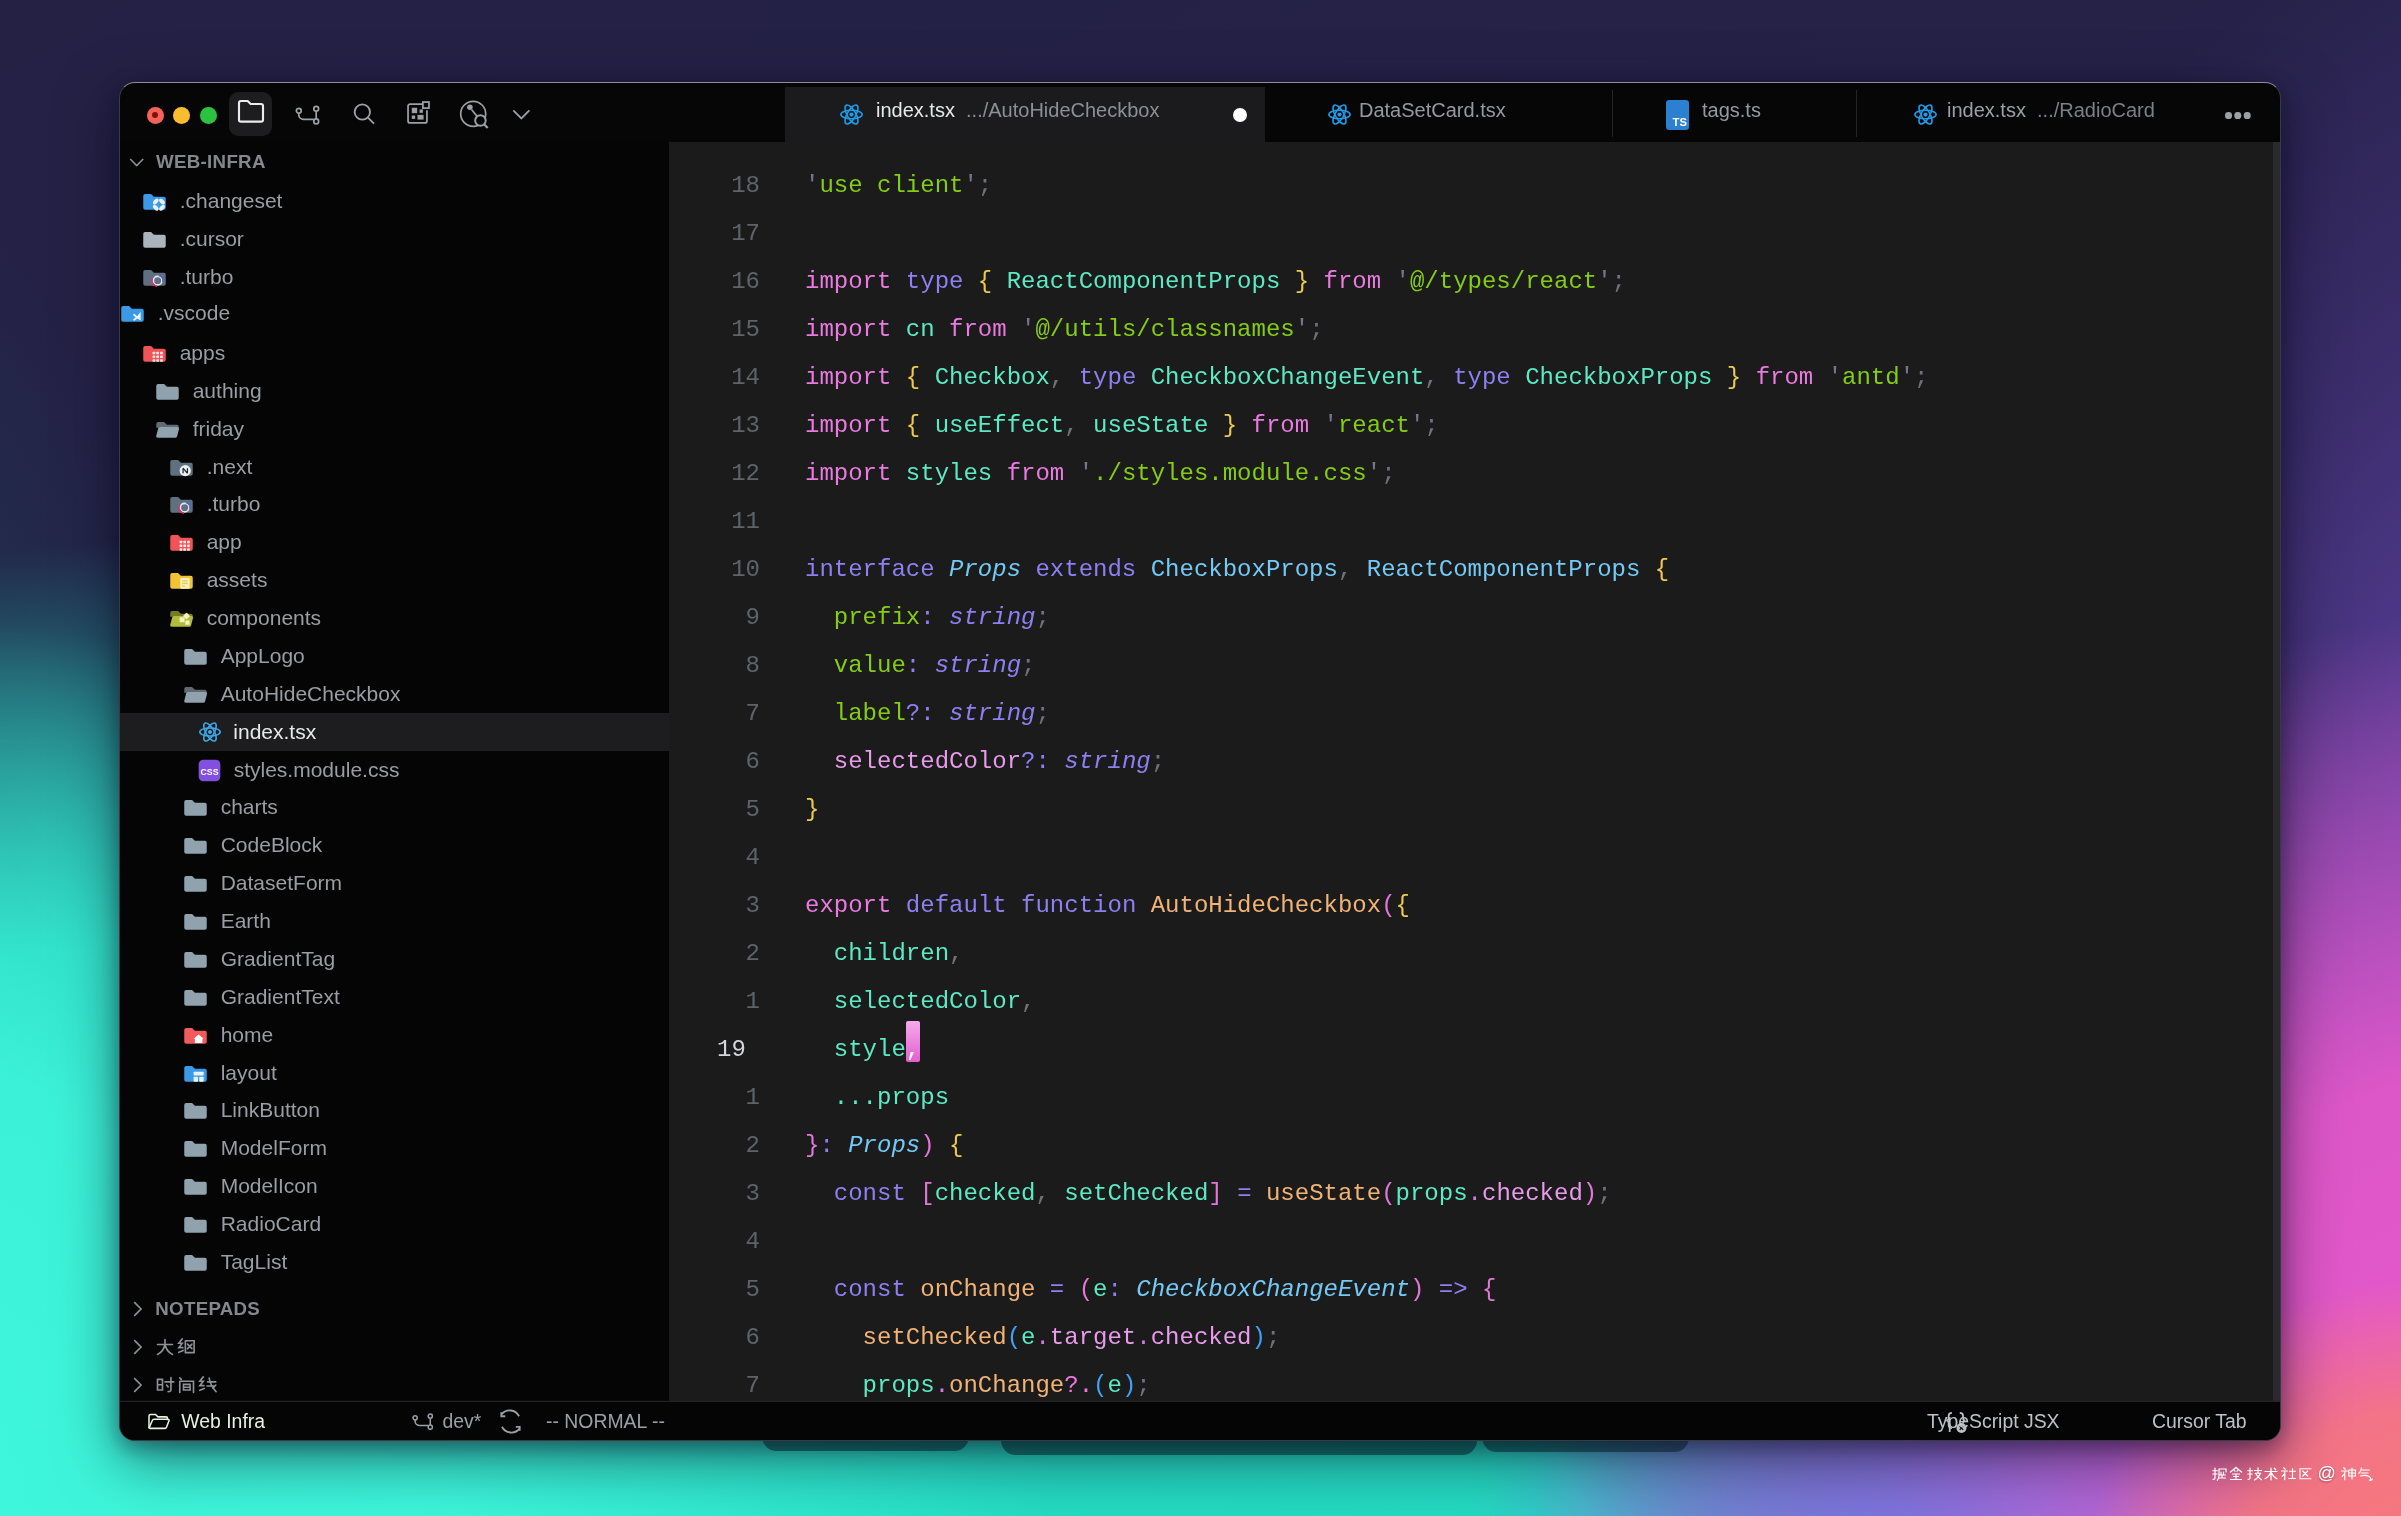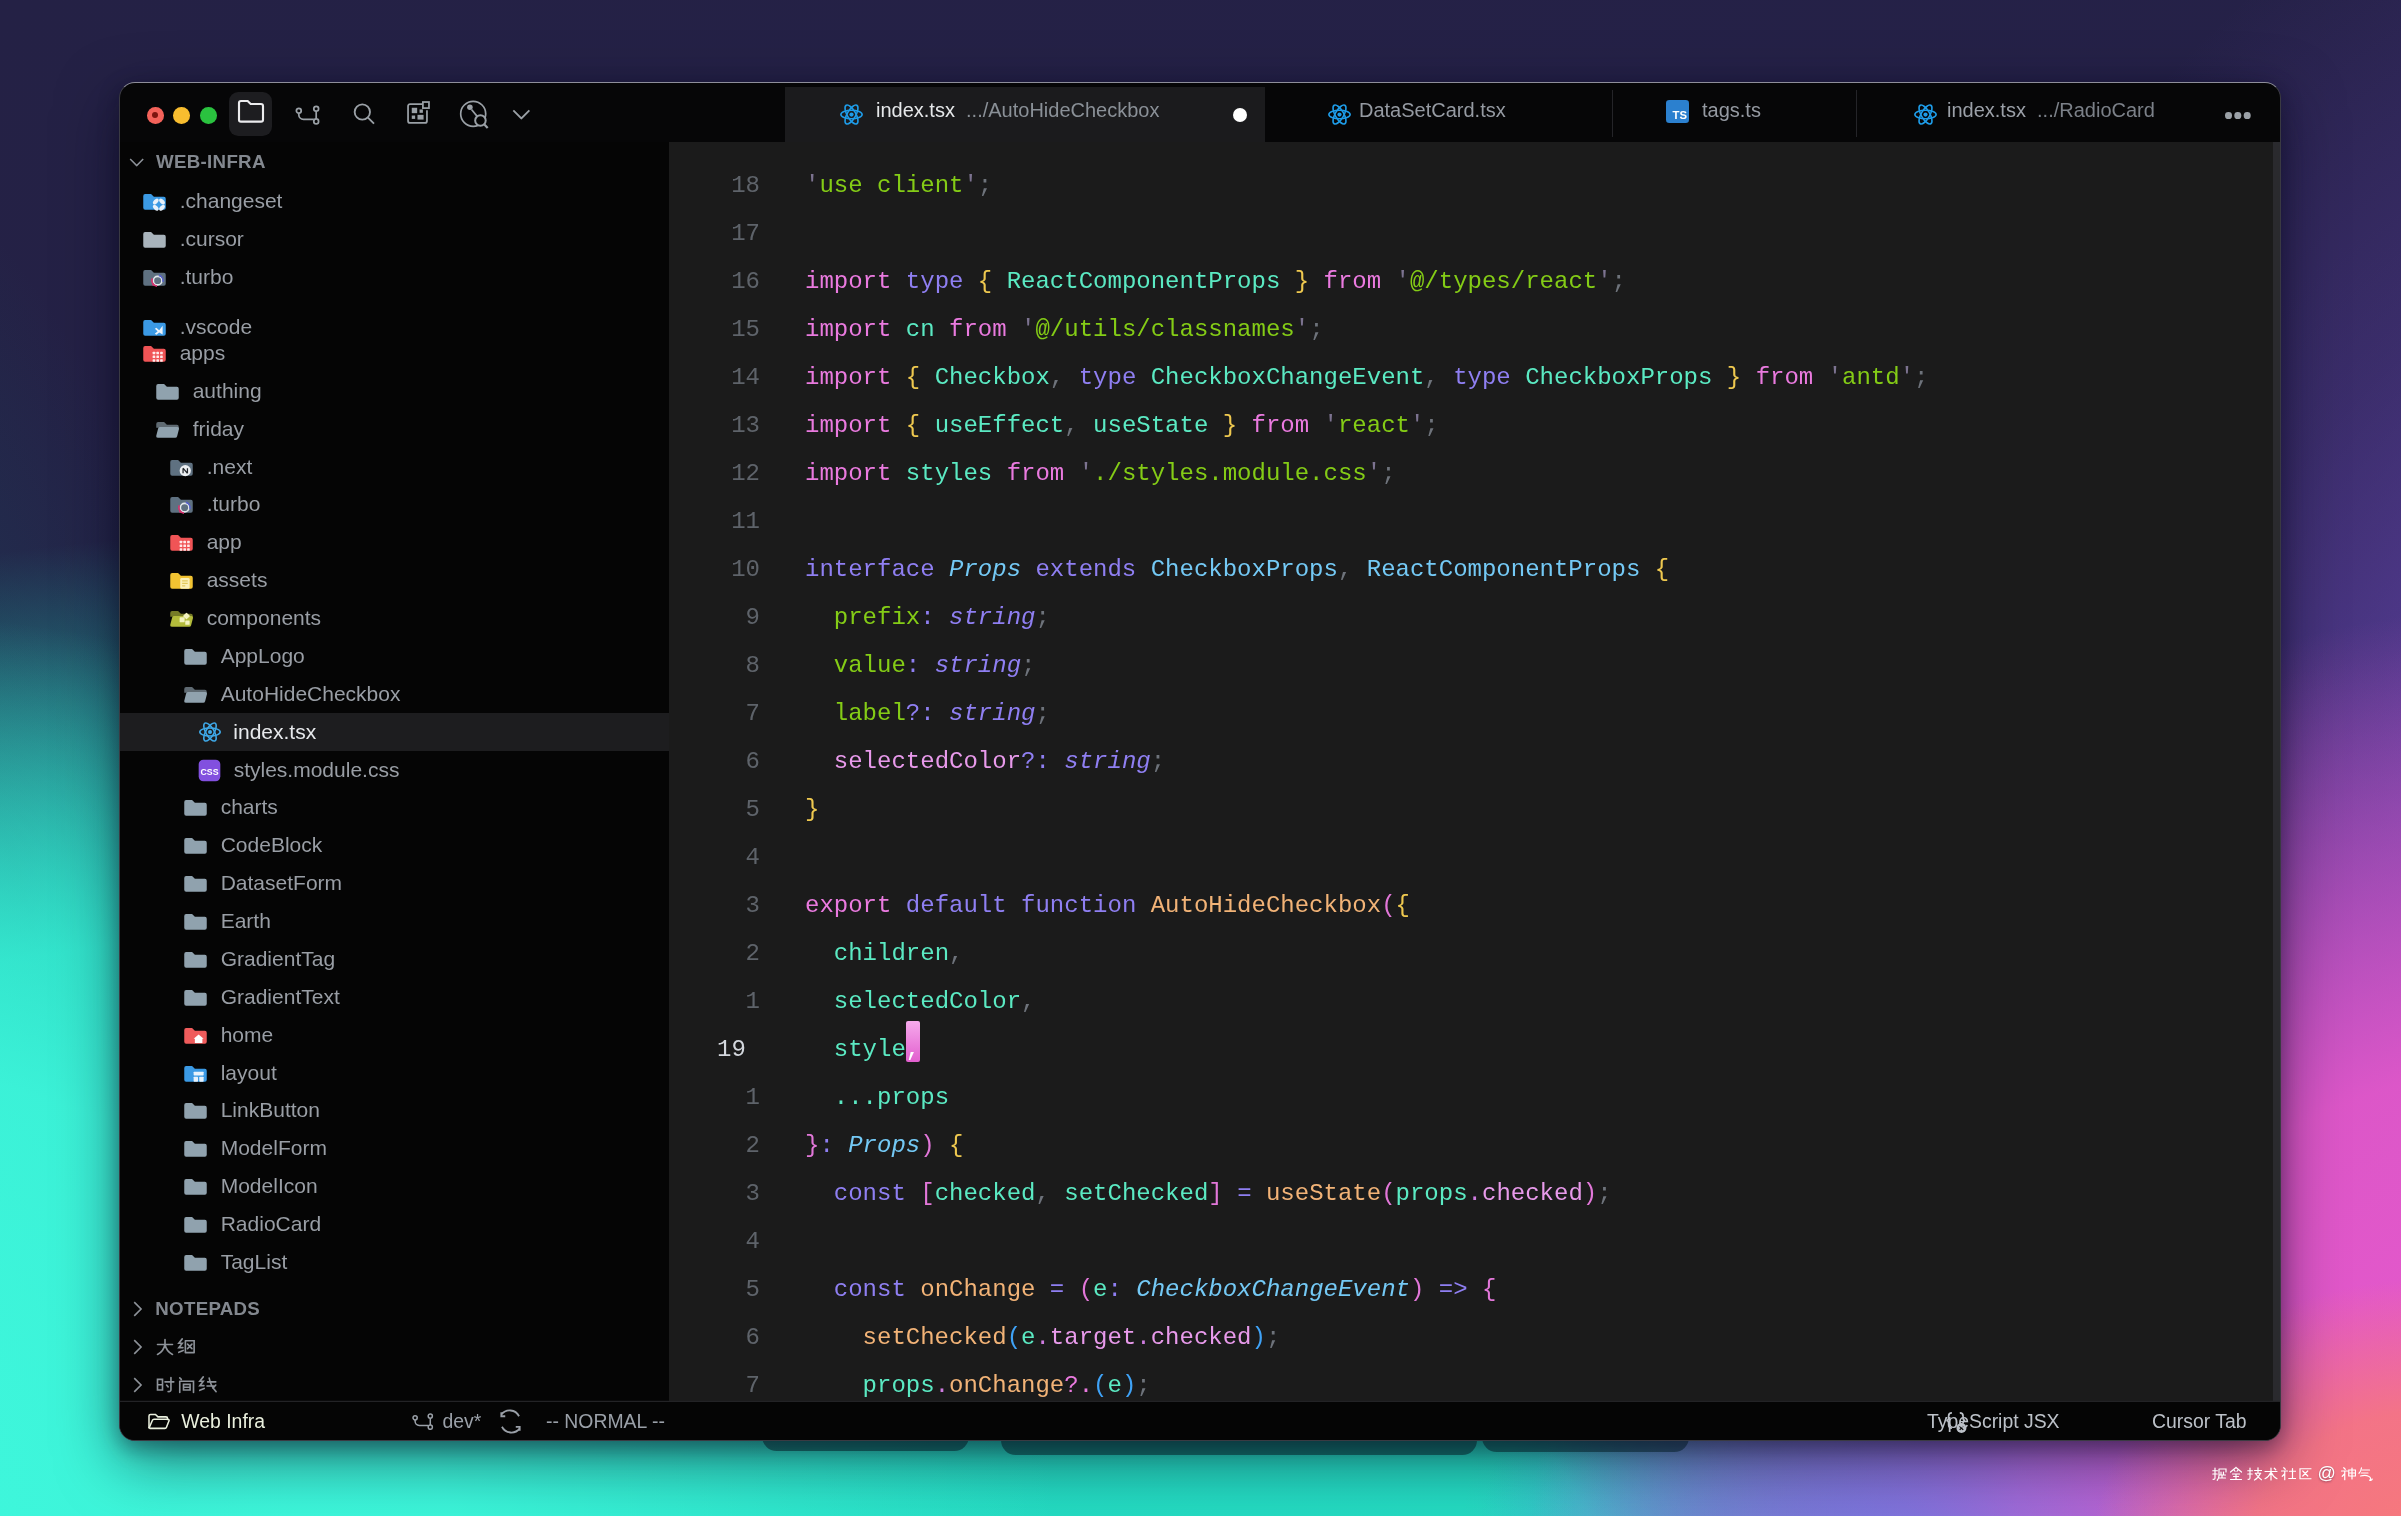--- a/index.html
+++ b/index.html
@@ -192,21 +192,21 @@
 <div class="sep" style="left:1736px"></div>
 <svg style="position:absolute;left:719px;top:18.7px;width:25px;height:25px;color:#1e9ce8" viewBox="0 0 37 37" width="25" height="25">
         <use href="#react"></use>
       </svg>
 <div class="tabtxt" style="left:756px;color:#e6e8ea">index.tsx&nbsp;&nbsp;<span style="color:#8a9097">.../AutoHideCheckbox</span></div>
 <div style="position:absolute;left:1113px;top:25px;width:14px;height:14px;border-radius:50%;background:#fff"></div>
 <svg style="position:absolute;left:1207px;top:18.7px;width:25px;height:25px;color:#1e9ce8" viewBox="0 0 37 37" width="25" height="25">
         <use href="#react"></use>
       </svg>
 <div class="tabtxt" style="left:1239px;color:#959aa2">DataSetCard.tsx</div>
-<div style="position:absolute;left:1546px;top:16.7px;width:23px;height:23px;background:#2b80cf;border-radius:3.3px;color:#fff;font-size:11.3px;font-weight:bold;display:flex;align-items:flex-end;justify-content:flex-end;padding:1.3px 2px">TS</div>
+<div style="position:absolute;left:1546px;top:16.7px;width:23px;height:30px;background:#2b80cf;border-radius:3.3px;color:#fff;font-size:11.3px;font-weight:bold;display:flex;align-items:flex-end;justify-content:flex-end;padding:1.3px 2px">TS</div>
 <div class="tabtxt" style="left:1582px;color:#959aa2">tags.ts</div>
 <svg style="position:absolute;left:1793px;top:18.7px;width:25px;height:25px;color:#1e9ce8" viewBox="0 0 37 37" width="25" height="25">
         <use href="#react"></use>
       </svg>
 <div class="tabtxt" style="left:1827px;color:#9ba0a8">index.tsx&nbsp;&nbsp;<span style="color:#7b8088">.../RadioCard</span></div>
 <div style="position:absolute;left:2105px;top:29px;width:6.7px;height:6.7px;border-radius:50%;background:#9aa0a6;box-shadow:9.3px 0 0 #9aa0a6,18.7px 0 0 #9aa0a6"></div>
 </div>
 
 <div class="side">
 <div class="row hdr" style="top:1.3px;padding-left:8.7px"><svg width="15.4" height="8.7" viewBox="0 0 28 16" style="margin-right:12px;color:#8d9299">
@@ -226,21 +226,21 @@
 <div class="row" style="top:78px;padding-left:22px"><svg width="25" height="21" viewBox="0 0 40 32">
           <use href="#fold" fill="#a9b4bc"></use>
         </svg>.cursor</div>
 <div class="row" style="top:116px;padding-left:22px"><svg width="25" height="21" viewBox="0 0 40 32">
           <use href="#fold" fill="#5f7181"></use>
           <circle cx="25" cy="21" r="6.8" fill="none" stroke="#e3e8ec" stroke-width="2.5"></circle>
           <path d="M24 29.8 a9 9 0 0 1-7.5-12.5" fill="none" stroke="#d6356f" stroke-width="2.6"></path>
           <path d="M27 12.6 a9 9 0 0 1 6.5 10.5" fill="none" stroke="#5560c8" stroke-width="2.6"></path>
           <circle cx="18" cy="27.5" r="1.8" fill="#d6356f"></circle>
         </svg>.turbo</div>
-<div class="row" style="top:166px;padding-left:22px"><svg width="25" height="21" viewBox="0 0 40 32">
+<div class="row" style="top:152px;"><svg width="25" height="21" viewBox="0 0 40 32">
           <use href="#fold" fill="#3b9ae5"></use>
           <path d="M33 13 v14 l-5.5-3.2 -4.5 3.8 -2.5-1.5 4.5-4.1 -4.5-4.1 2.5-1.5 4.5 3.8 z" fill="#eef4fa"></path>
         </svg>.vscode</div>
 <div class="row" style="top:192px;padding-left:22px"><svg width="25" height="21" viewBox="0 0 40 32">
           <use href="#fold" fill="#f05456"></use>
           <g fill="#ffe9ea">
             <rect x="17" y="13" width="4.2" height="4.2" rx="1"></rect>
             <rect x="23" y="13" width="4.2" height="4.2" rx="1"></rect>
             <rect x="29" y="13" width="4.2" height="4.2" rx="1"></rect>
             <rect x="17" y="19" width="4.2" height="4.2" rx="1"></rect>

